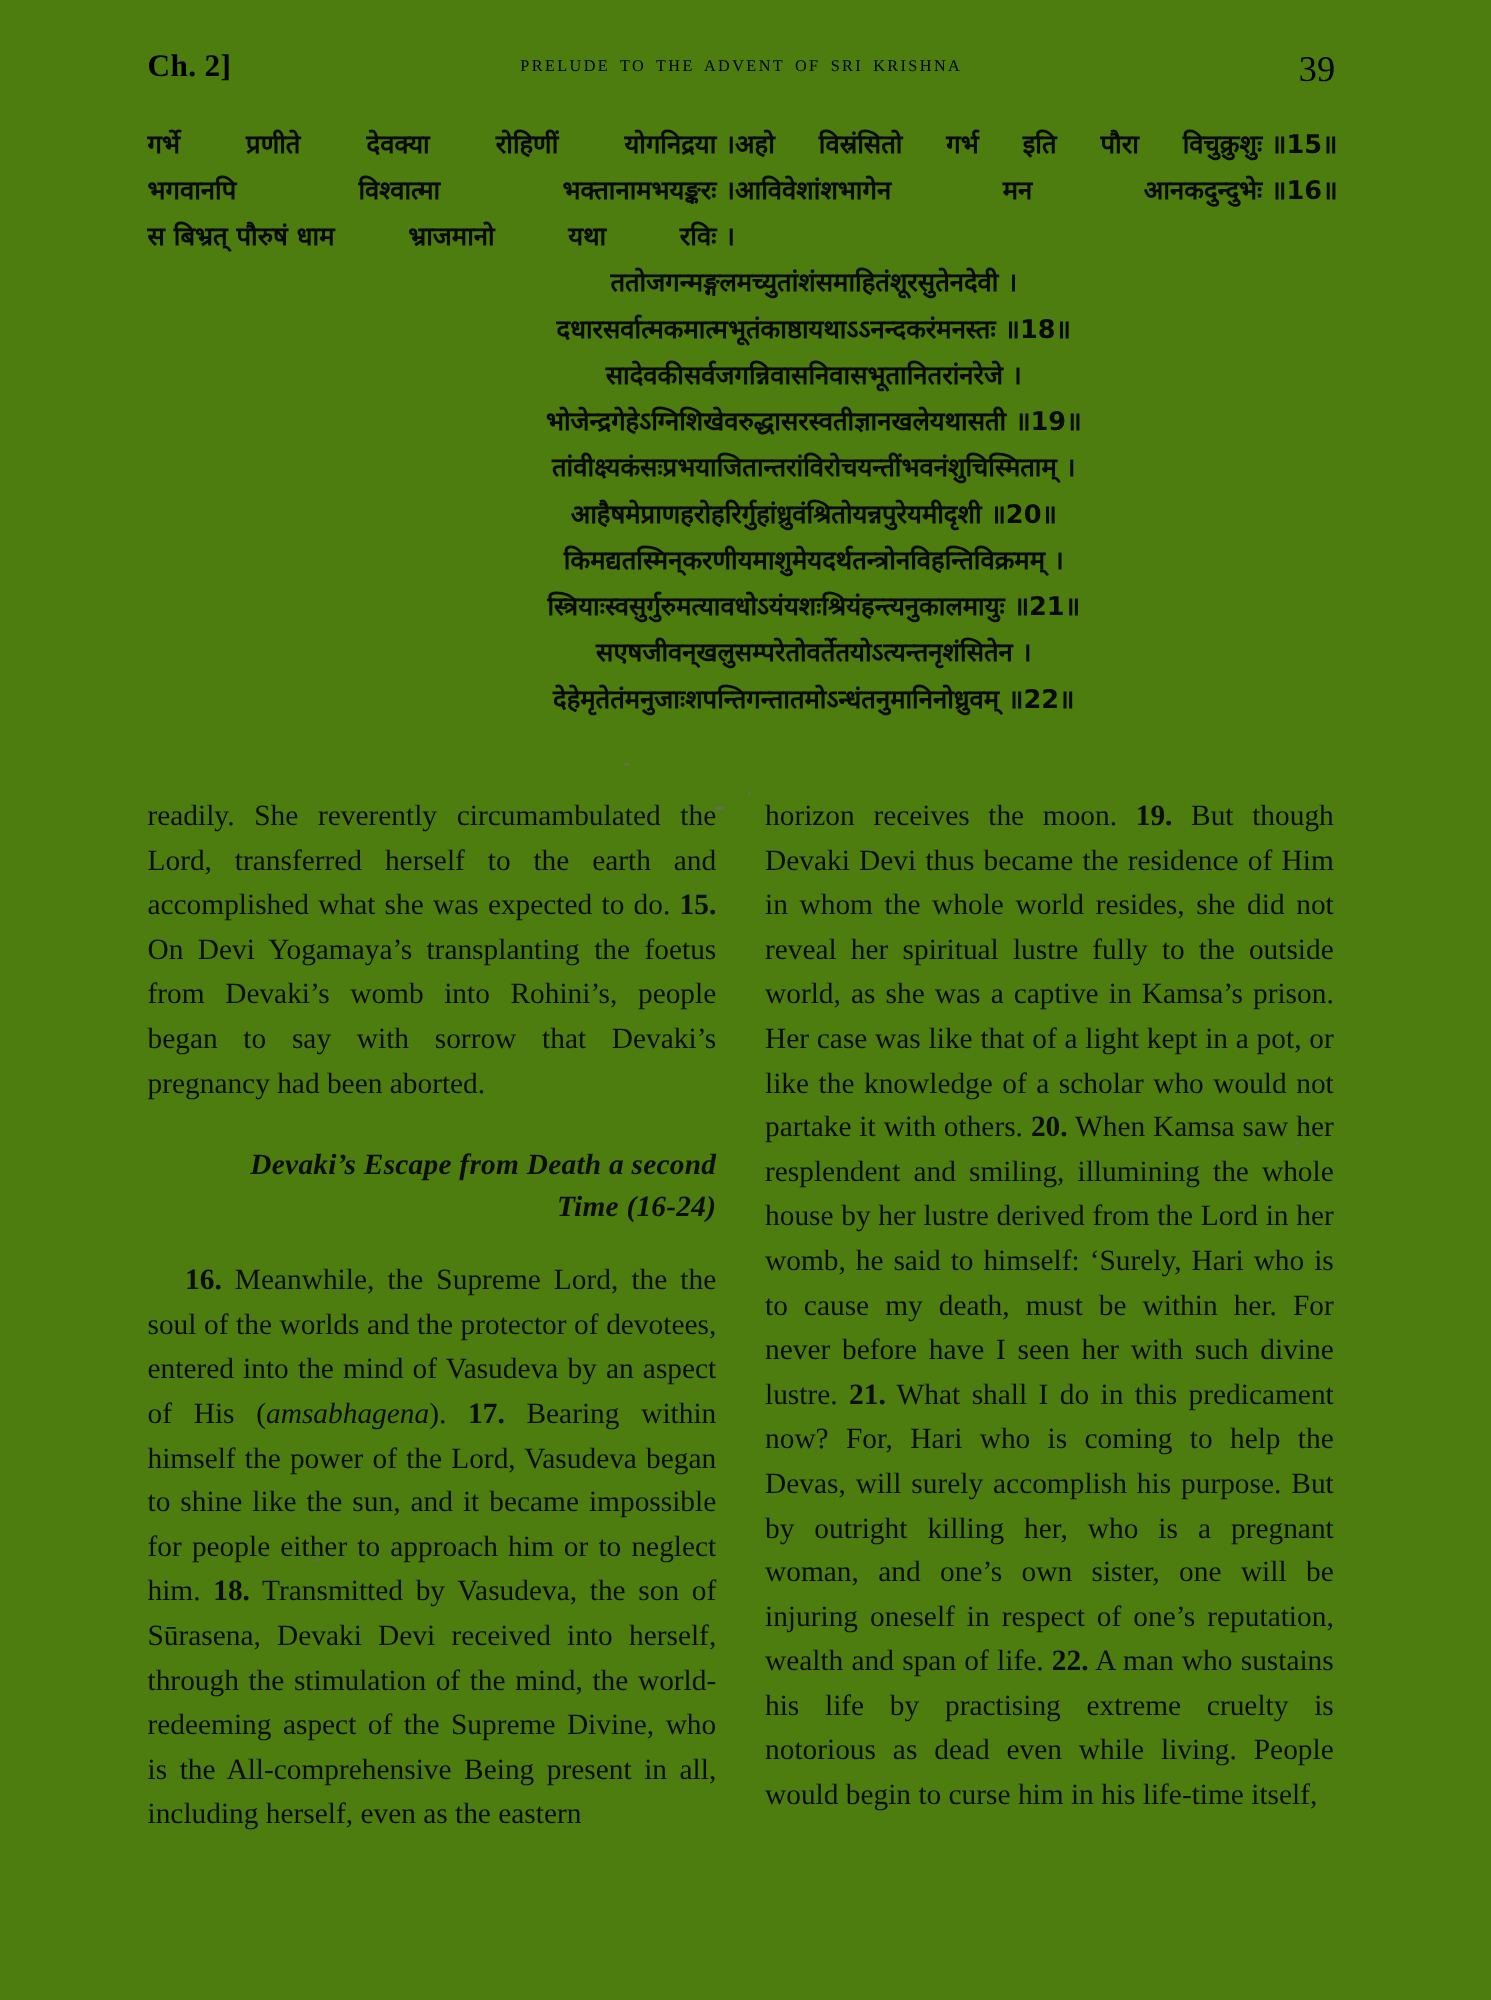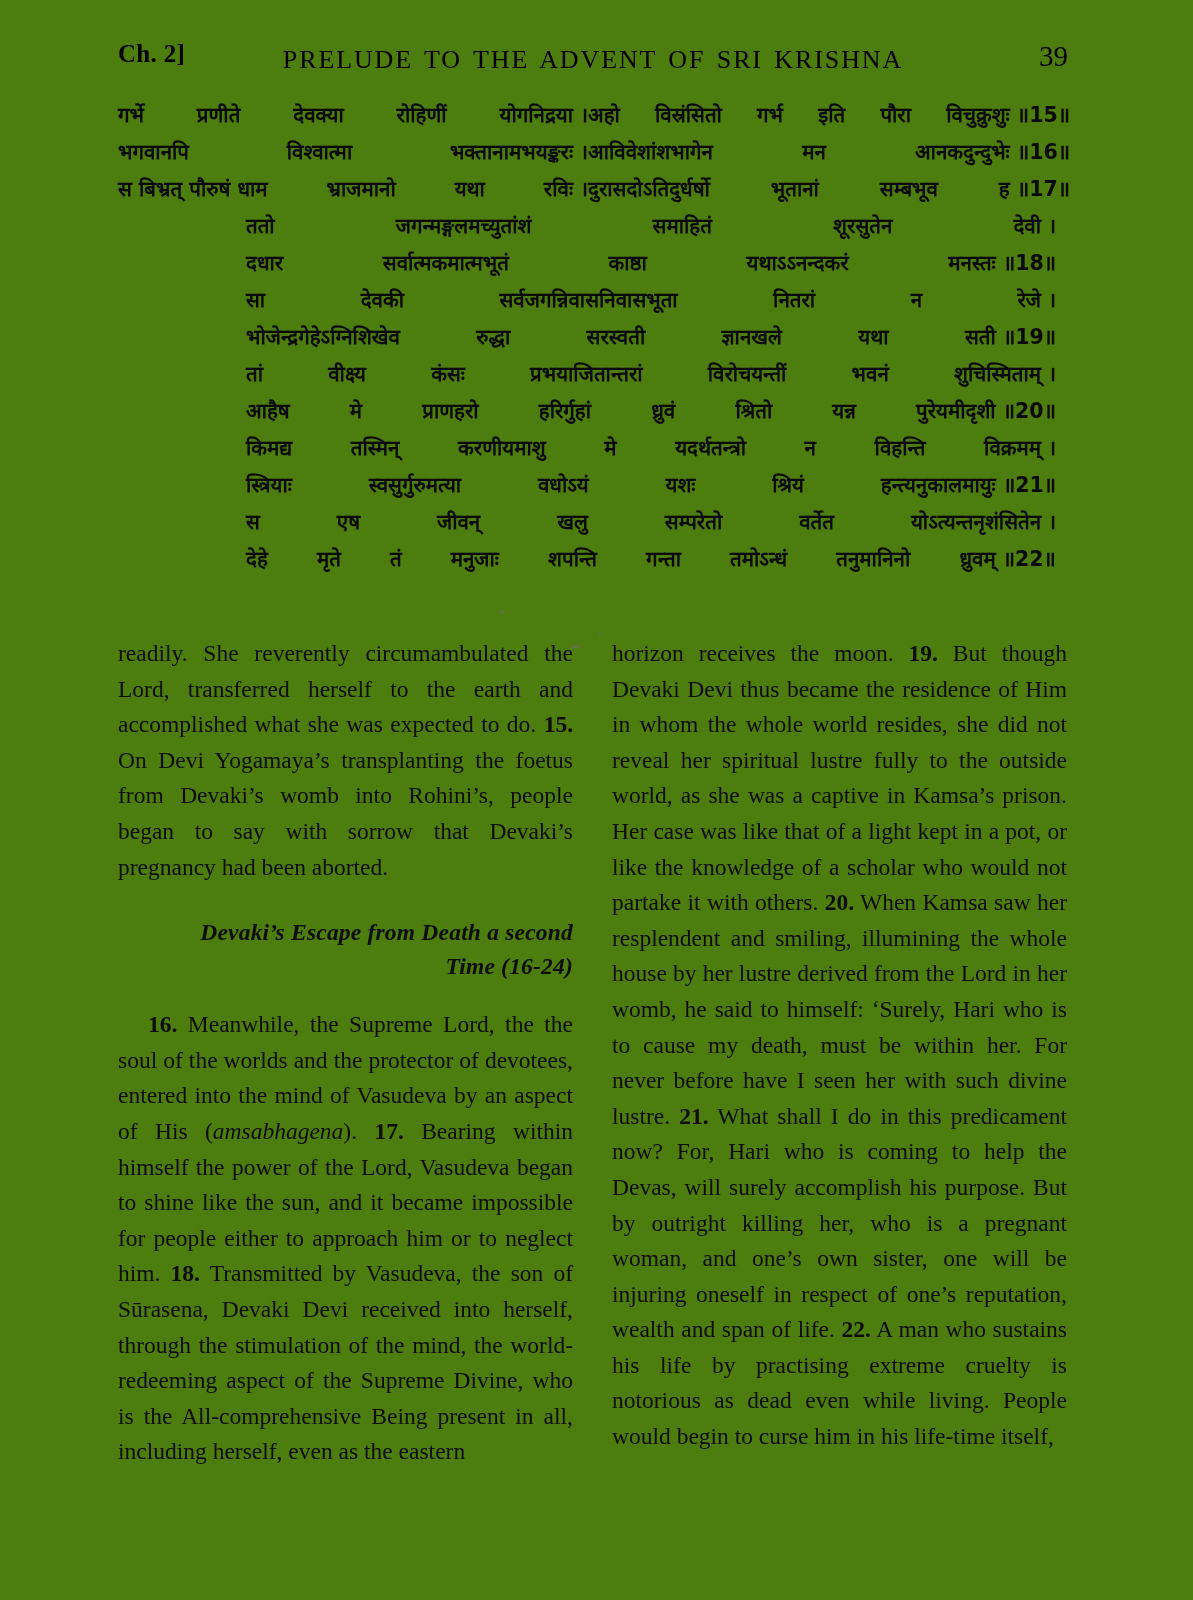--- a/index.html
+++ b/index.html
@@ -40,21 +40,21 @@
     font-size: 25px;
     letter-spacing: 0.3px;
     white-space: nowrap;
   }
   .rh-title {
     position: absolute;
     left: 0;
     right: 0;
     top: 5px;
     text-align: center;
-    font-size: 26px;
+    font-size: 13px;
     letter-spacing: 1.9px;
     word-spacing: 3px;
     white-space: nowrap;
   }
   .rh-folio {
     position: absolute;
     right: 0;
     top: 0;
     font-size: 29px;
     white-space: nowrap;
@@ -90,21 +90,21 @@
     width: 482px;
     display: flex;
     justify-content: space-between;
     padding-left: 0px;
   }
   
   .verse-line.wide {
     margin-left: 128px;
     width: 810px;
     display: flex;
-    justify-content: space-between;
+    justify-content: center;
   }
   .vw { display: inline-block; }
 
   
   .body-area {
     position: absolute;
     left: 118px;
     top: 636px;
     width: 952px;
     height: 930px;
@@ -192,26 +192,20 @@
           <span class="vw">मन</span>
           <span class="vw">आनकदुन्दुभेः ॥16॥</span>
         </span>
       </div>
       <div class="verse-line split">
         <span class="hemi-a">
           <span class="vw">स बिभ्रत् पौरुषं धाम</span>
           <span class="vw">भ्राजमानो</span>
           <span class="vw">यथा</span>
           <span class="vw">रविः ।</span>
-        </span>
-        <span class="hemi-b">
-          <span class="vw">दुरासदोऽतिदुर्धर्षो</span>
-          <span class="vw">भूतानां</span>
-          <span class="vw">सम्बभूव</span>
-          <span class="vw">ह ॥17॥</span>
         </span>
       </div>
       <div class="verse-line wide">
         <span class="vw">ततो</span>
         <span class="vw">जगन्मङ्गलमच्युतांशं</span>
         <span class="vw">समाहितं</span>
         <span class="vw">शूरसुतेन</span>
         <span class="vw">देवी ।</span>
       </div>
       <div class="verse-line wide">

